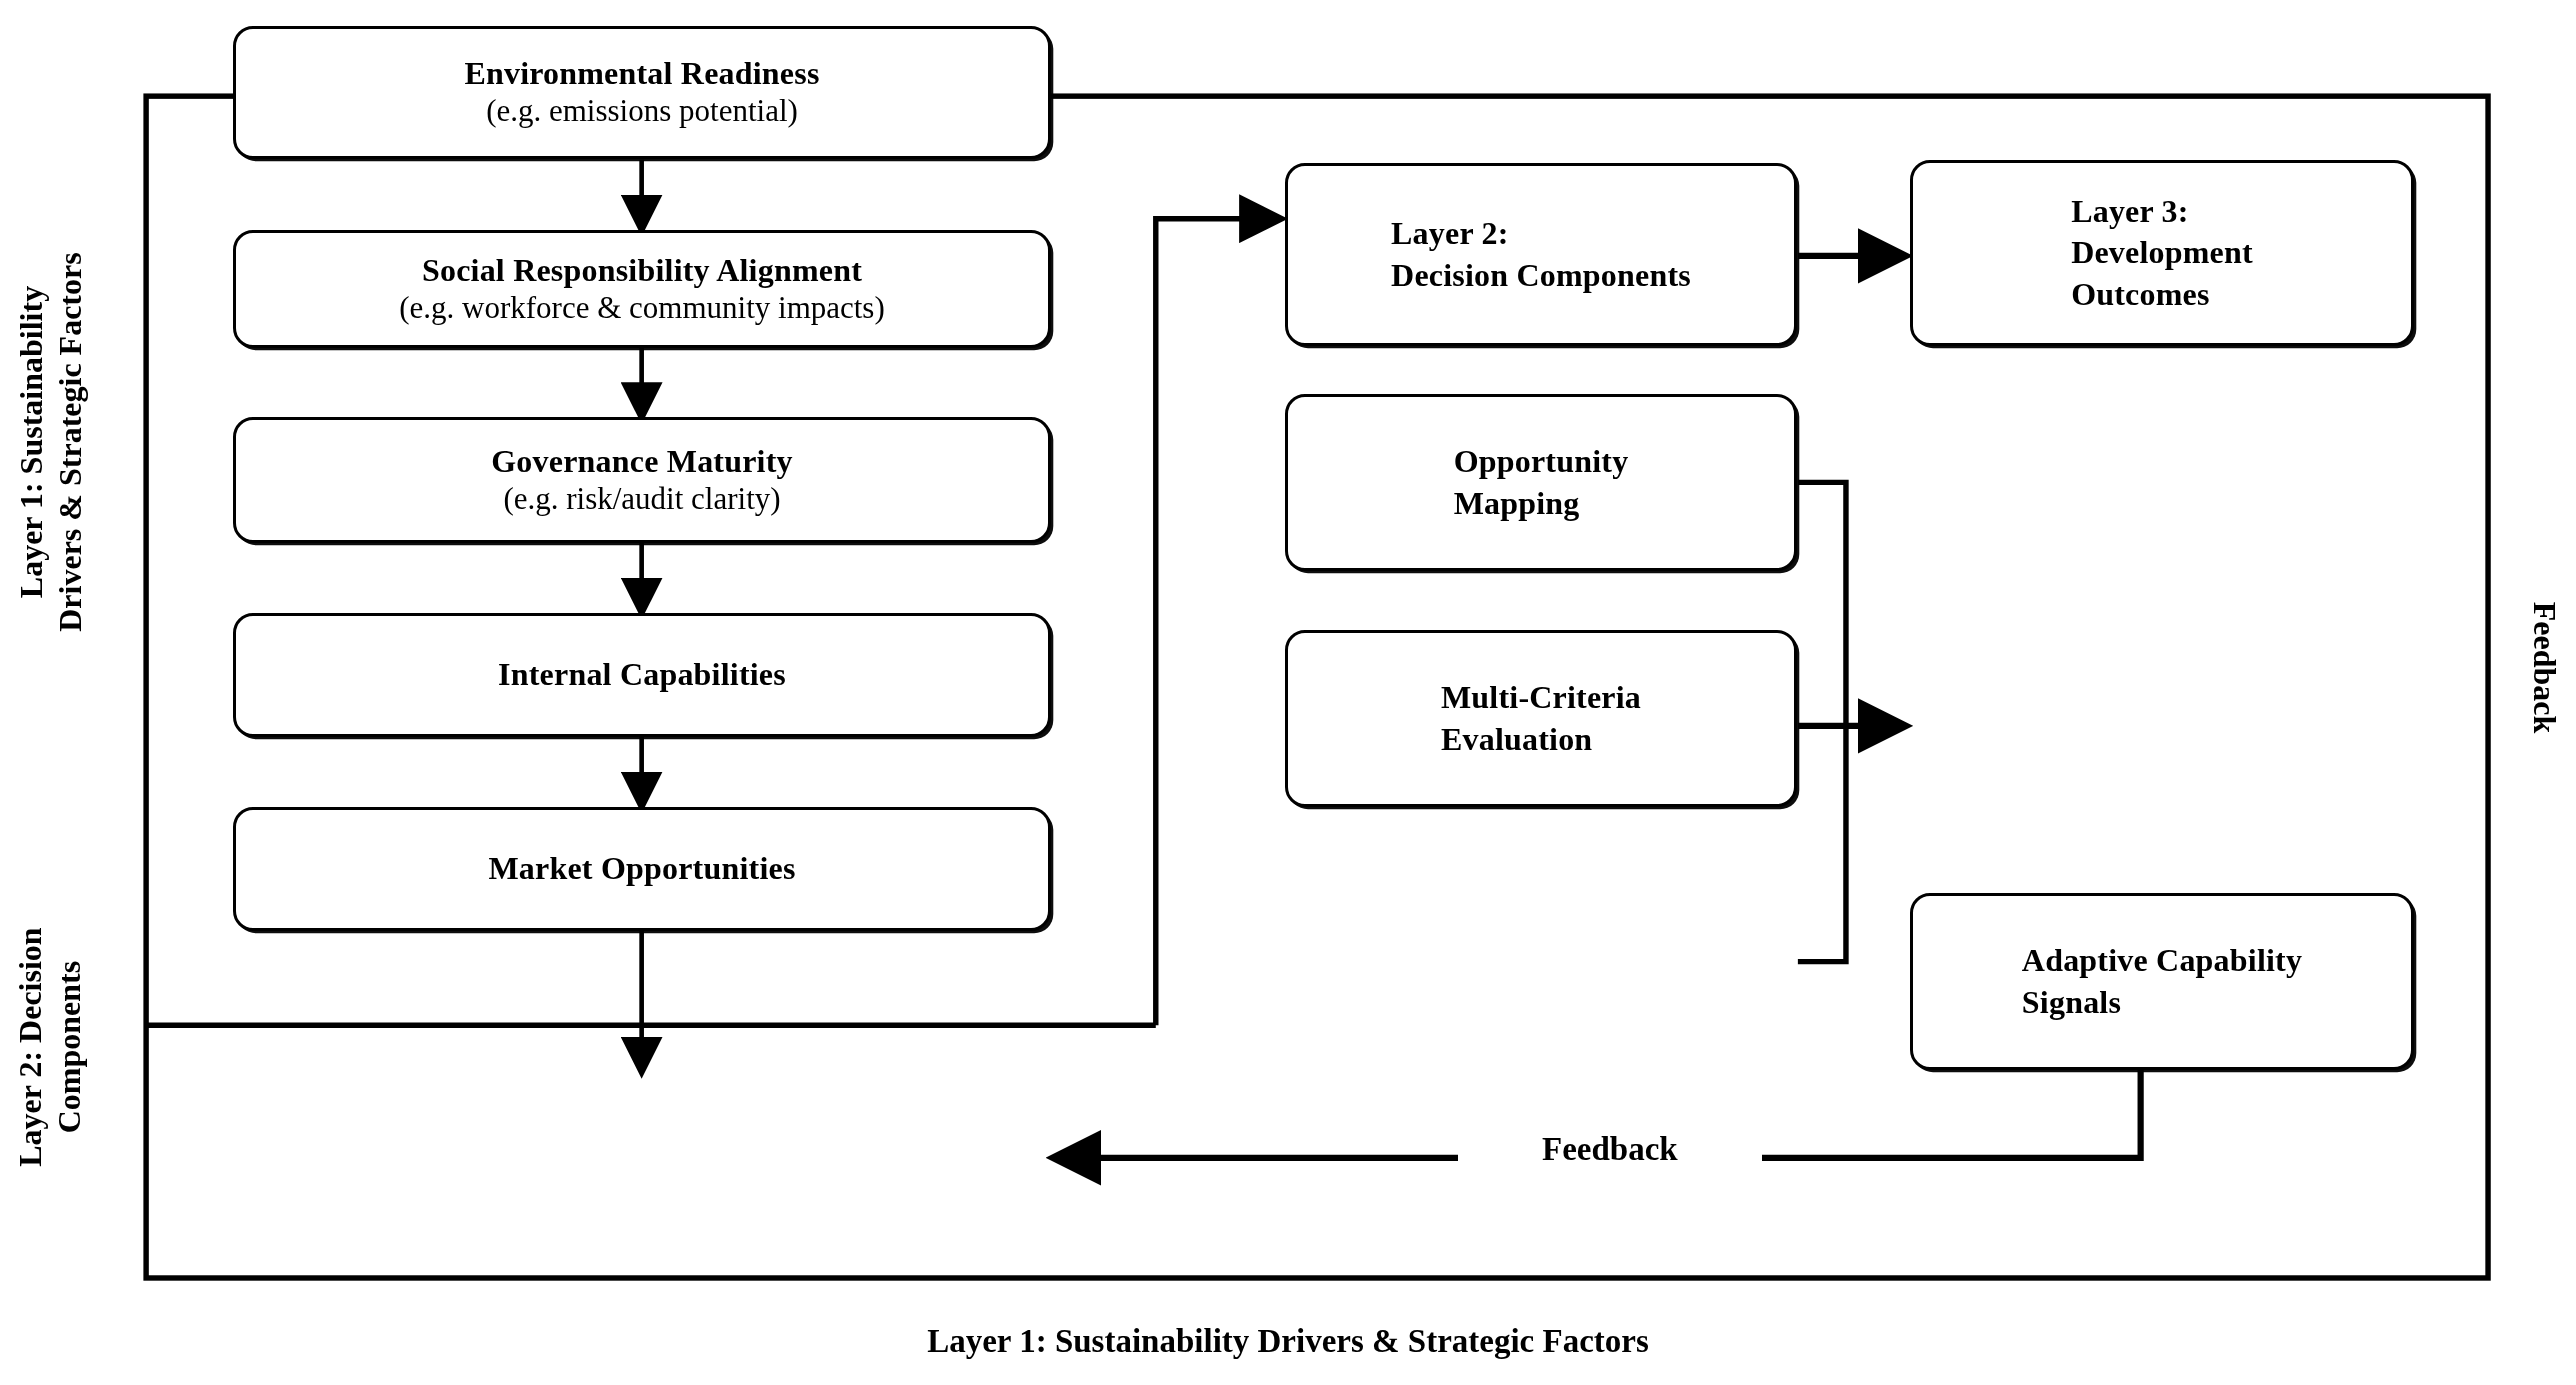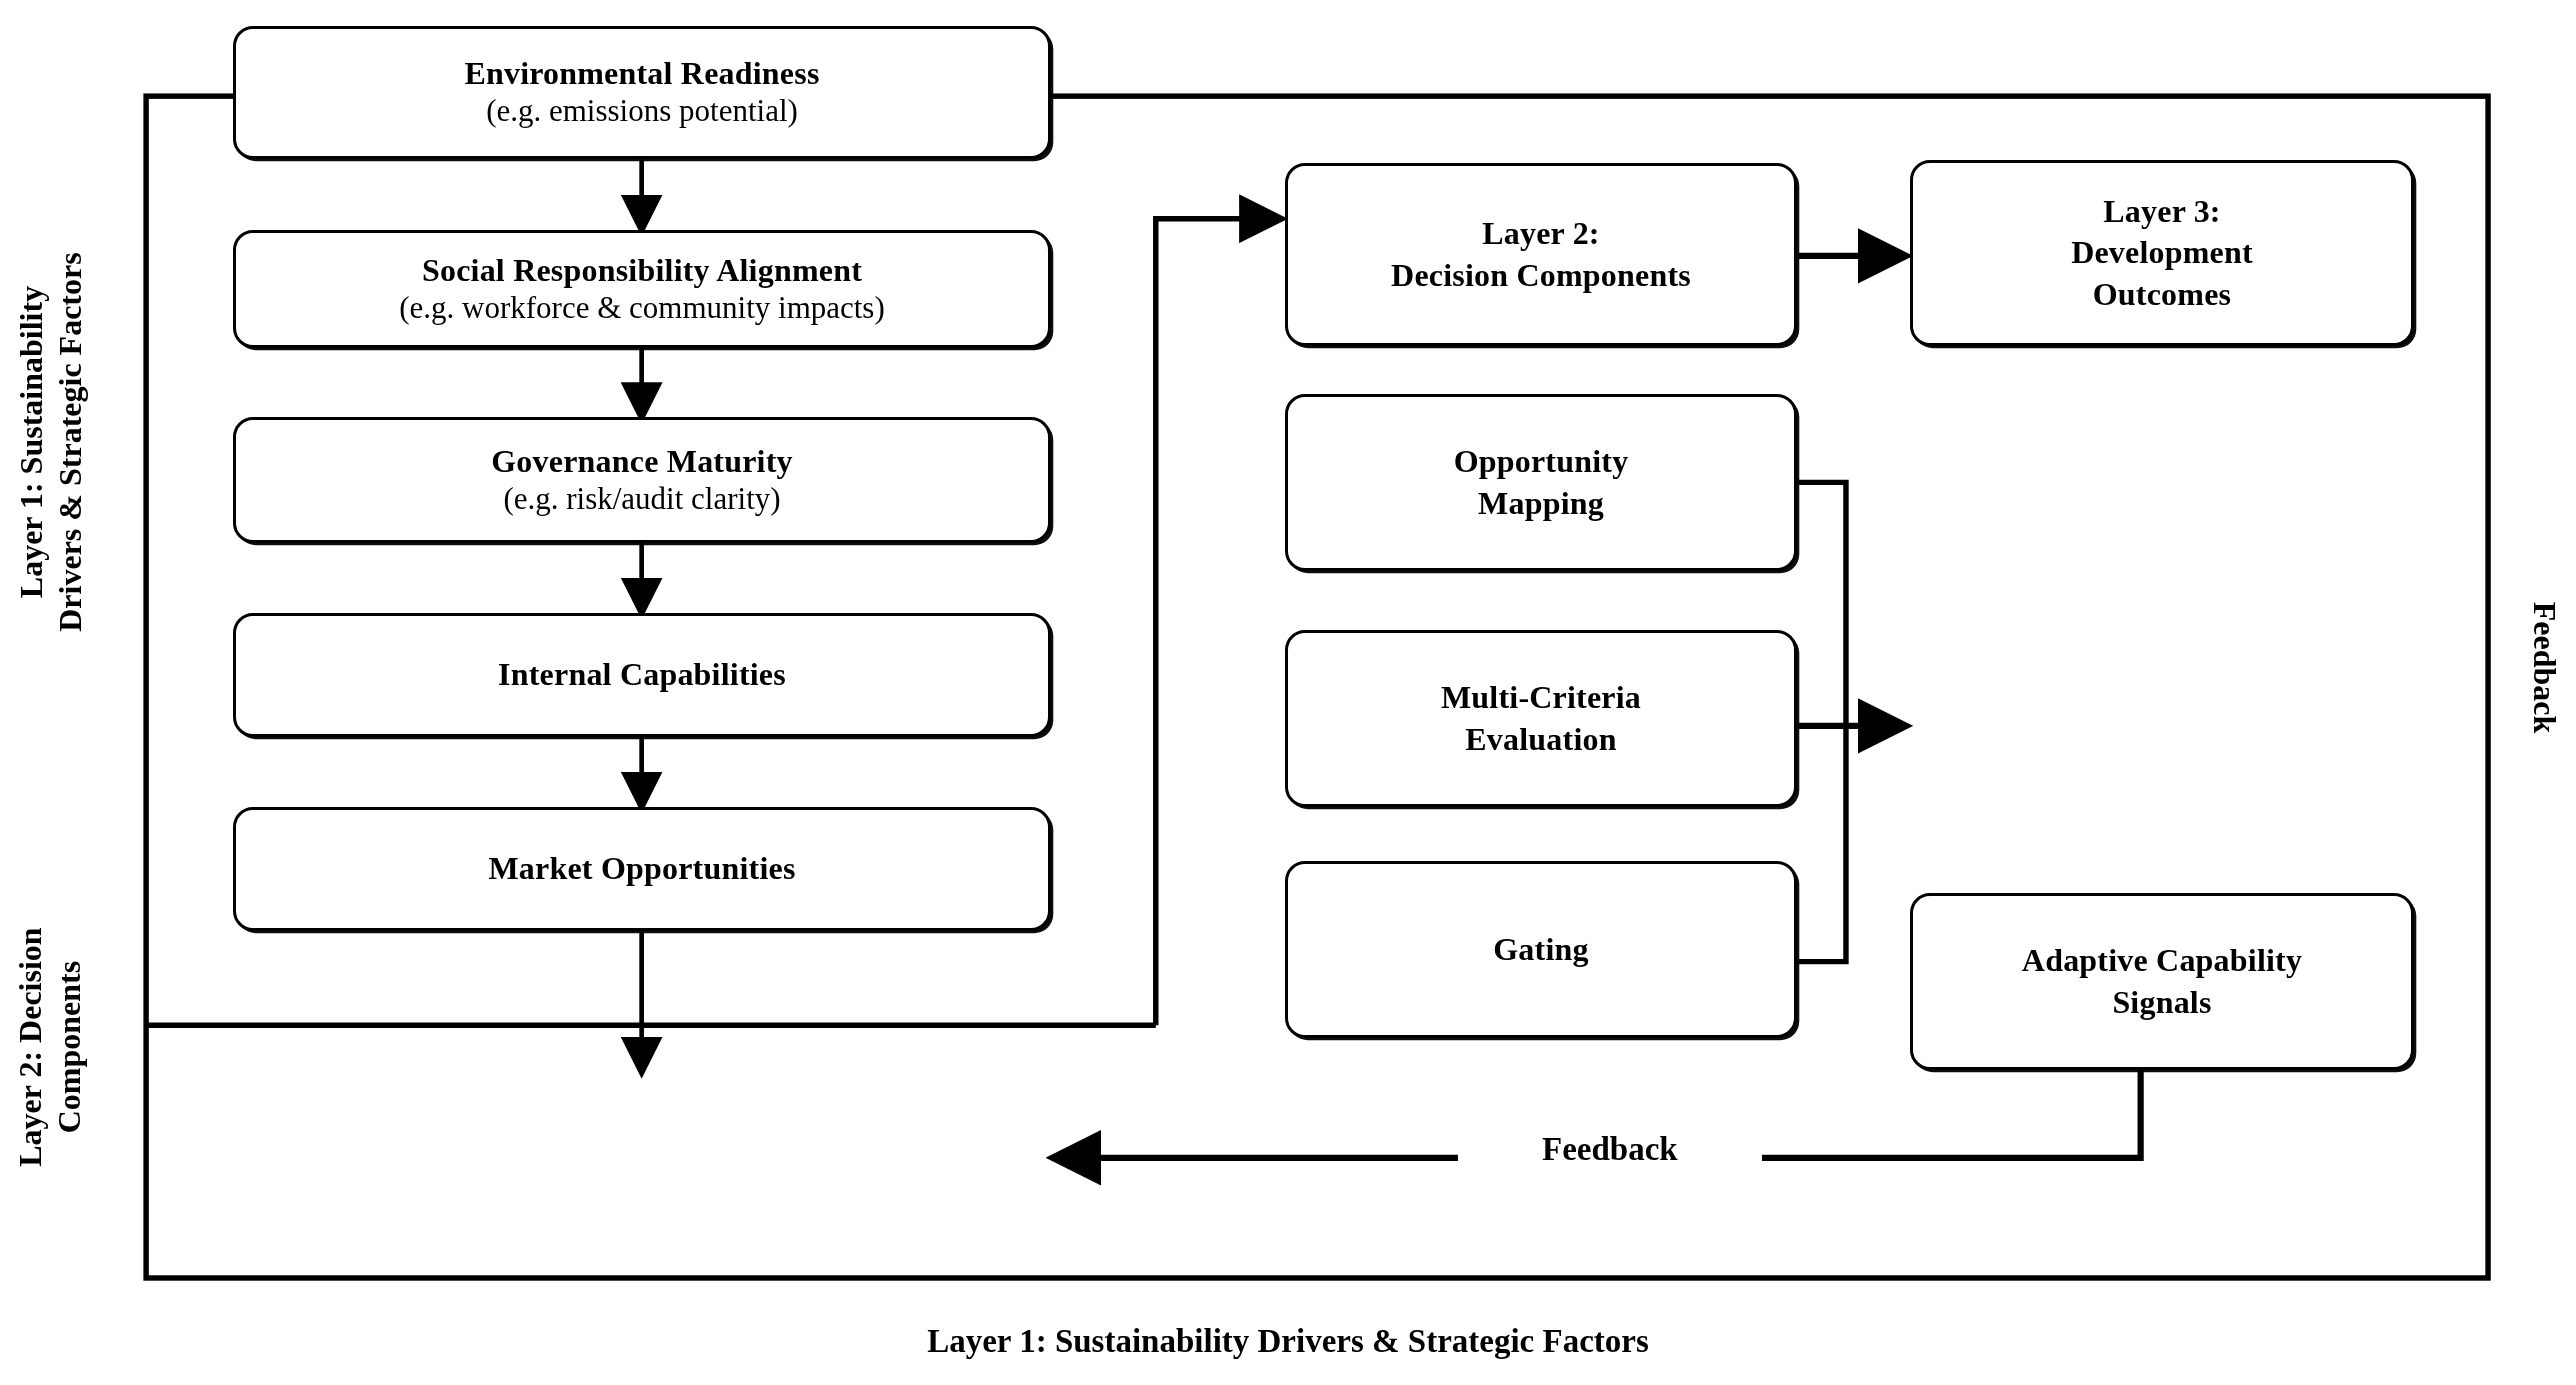--- a/index.html
+++ b/index.html
@@ -15,21 +15,21 @@
   .node{
     position:absolute;
     box-sizing:border-box;
     border:3.1px solid #000000;
     border-radius:20px;
     background:#ffffff;
     display:flex;
     flex-direction:column;
     align-items:center;
     justify-content:center;
-    text-align:center;
+    text-align:left;
     color:#000000;
     box-shadow:3.1px 3.1px 0 -0.8px rgba(0,0,0,0.95);
   }
   .node .t1{font-weight:bold;font-size:32px;line-height:1.18;letter-spacing:0.2px;}
   .node .t2{font-weight:normal;font-size:31px;line-height:1.18;}
   .node .t1.lh2{line-height:1.30;}
 
   .vlabel{
     position:absolute;
     font-weight:bold;
@@ -124,23 +124,20 @@
   <div class="node" style="left:1285px;top:394px;width:512px;height:177px;">
     <div class="t1 lh2" style="white-space:pre-line;font-family:Liberation Serif, serif;">Opportunity
 Mapping</div>
   </div>
 
   <div class="node" style="left:1285px;top:630px;width:512px;height:177px;">
     <div class="t1 lh2" style="white-space:pre-line;">Multi-Criteria
 Evaluation</div>
   </div>
 
-  <div class="node" style="left:1285px;top:861px;width:512px;height:177px;">
-    <div class="t1 lh2" style="white-space:pre-line;">Gating</div>
-  </div>
 
   <div class="node" style="left:1910px;top:160px;width:504px;height:186px;">
     <div class="t1 lh2" style="white-space:pre-line;">Layer 3:
 Development
 Outcomes</div>
   </div>
 
 
 
   <div class="node" style="left:1910px;top:861px;width:504px;height:177px;margin-top:32px;">

